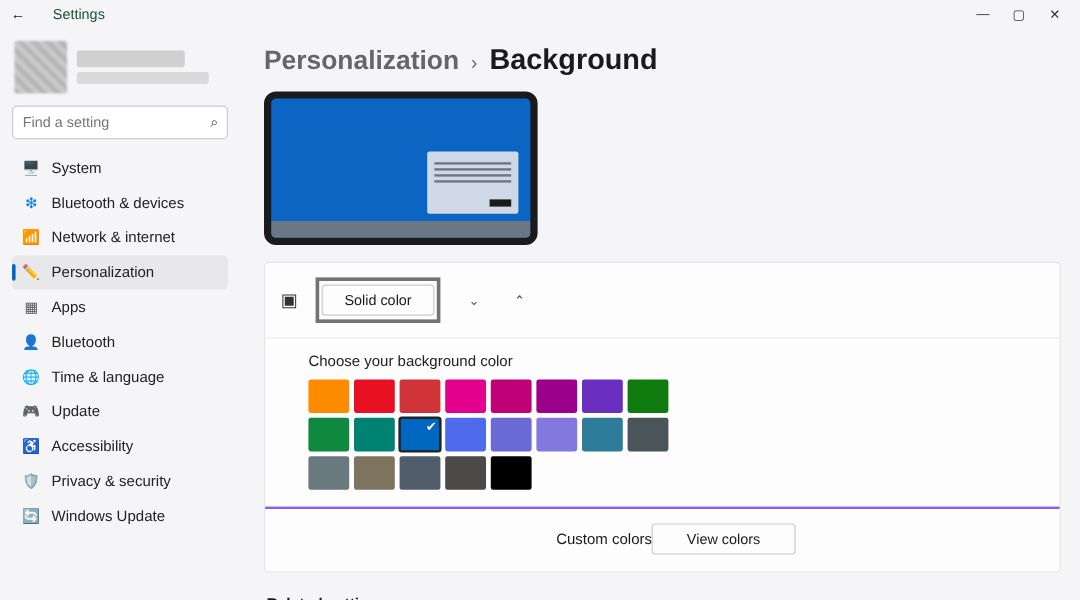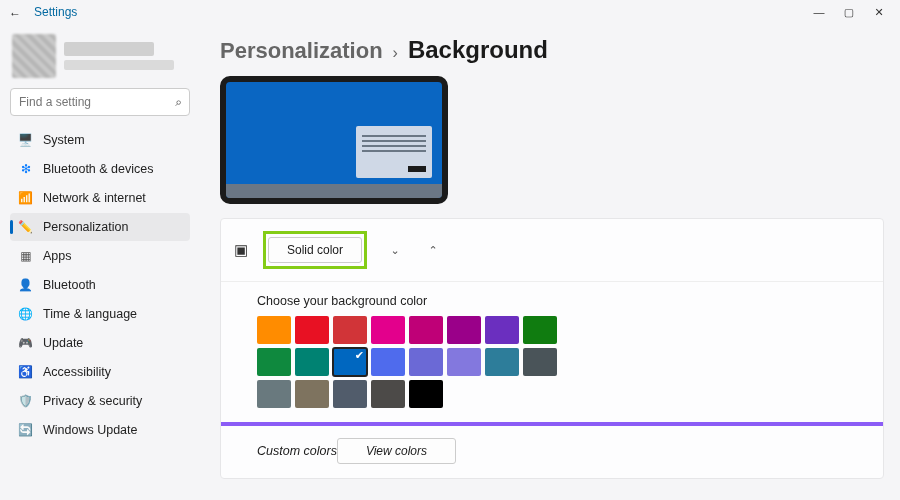--- a/index.html
+++ b/index.html
@@ -1,19 +1,19 @@
 <!DOCTYPE html>
 <html><head>
 <meta charset="utf-8">
 <style>
   * { box-sizing: border-box; margin: 0; padding: 0; font-family: "Segoe UI", Arial, sans-serif; }
   body { width: 900px; height: 500px; overflow: hidden; background: #f5f5f7; color: #1a1a1a; }
   .titlebar { height: 24px; display: flex; align-items: center; padding: 0 6px; }
   .titlebar .back { width: 18px; text-align: center; font-size: 12px; cursor: pointer; }
-  .titlebar .title { font-size: 12px; margin-left: 10px; color: #0369a1; }
+  .titlebar .title { font-size: 12px; margin-left: 20px; color: #14532d; }
   .titlebar .spacer { flex: 1; }
   .winbtn { width: 30px; text-align: center; font-size: 11px; cursor: pointer; color:#333; }
   .app { display: flex; height: calc(100% - 24px); }
   .sidebar { width: 200px; padding: 6px 10px 6px 10px; }
   .user { display: flex; align-items: center; gap: 8px; margin: 4px 0 10px 2px; }
   .avatar { width: 44px; height: 44px; background: #bfbfbf; border-radius: 2px; filter: blur(1px); background-image: repeating-linear-gradient(45deg,#b6b6b6 0 4px,#c9c9c9 4px 8px); }
   .uname { height: 14px; width: 90px; background: #d0d0d0; border-radius: 2px; margin-bottom:4px;}
   .umail { height: 10px; width: 110px; background: #dadada; border-radius: 2px;}
   .searchwrap { position: relative; margin-bottom: 10px; }
   .search { width: 100%; padding: 6px 26px 6px 8px; font-size: 12px; border: 1px solid #ccc; border-radius: 4px; background: #fff; }
@@ -32,30 +32,30 @@
   .preview .taskbar { position:absolute; left:0; right:0; bottom:0; height:14px; background:#6b7785;}
   .preview .popup { position:absolute; right:10px; bottom:20px; width:76px; height:52px; background:#cfd8e6; border-radius:2px; padding:6px;}
   .preview .popup .line { height:2px; background:#6b7785; margin:3px 0;}
   .preview .popup .btn { position:absolute; right:6px; bottom:6px; width:18px; height:6px; background:#1b1b1b;}
   .card { background:#fdfdfe; border:1px solid #e6e6e8; border-radius:4px; margin-top:14px; }
   .card-head { display:flex; align-items:center; padding:12px 12px 12px 10px; gap:12px; border-bottom:1px solid #eee;}
   .card-head .hicon { width:20px; font-size:15px; color:#333; text-align:center;}
   .card-head .htext { flex:1; }
   .card-head .htitle { font-size:13px; color:#1a1a1a;}
   .card-head .hsub { font-size:11px; color:#777; margin-top:1px;}
-  .dropdown { border:3px solid #84cc16; padding:3px 2px; display:flex; align-items:flex-end; }
+  .dropdown { border:3px solid #737373; padding:3px 2px; display:flex; align-items:flex-end; }
   .dropdown .ddlabel { border:1px solid #ccc; padding:5px 18px; font-size:12px; background:#fdfdfd; border-radius:3px; cursor:pointer;}
   .ddchev, .expchev { width:20px; text-align:center; color:#555; font-size:11px; cursor:pointer; margin-left:6px;}
   .card-body { padding: 12px 10px 14px 36px; }
   .blabel { font-size:12.5px; color:#222; margin-bottom:8px;}
   .swatches { display:flex; flex-wrap:wrap; gap:4px; width:310px;}
   .sw { width:34px; height:28px; border-radius:2px; cursor:pointer; position:relative;}
   .sw.sel { outline:2px solid #222; outline-offset:-1px;}
   .sw.sel::after { content:"✔"; color:#fff; position:absolute; right:3px; top:1px; font-size:11px;}
-  .card-foot { display:flex; align-items:center; justify-content:flex-start; padding:12px 14px 14px 36px; border-top:4px solid #8b5cf6;font-style:italic;}
+  .card-foot { display:flex; align-items:center; justify-content:center; padding:12px 14px 14px 36px; border-top:2px solid #8b5cf6;}
   .cflabel { font-size:12.5px;}
   .viewbtn { border:1px solid #ccc; background:#fdfdfd; border-radius:3px; padding:5px 28px; font-size:12px; cursor:pointer;}
   .related { font-size:13px; font-weight:600; margin:18px 0 6px 2px;}
 </style>
 </head>
 <body>
 
 <div class="titlebar">
   <span class="back">←</span>
   <span class="title">Settings</span>

